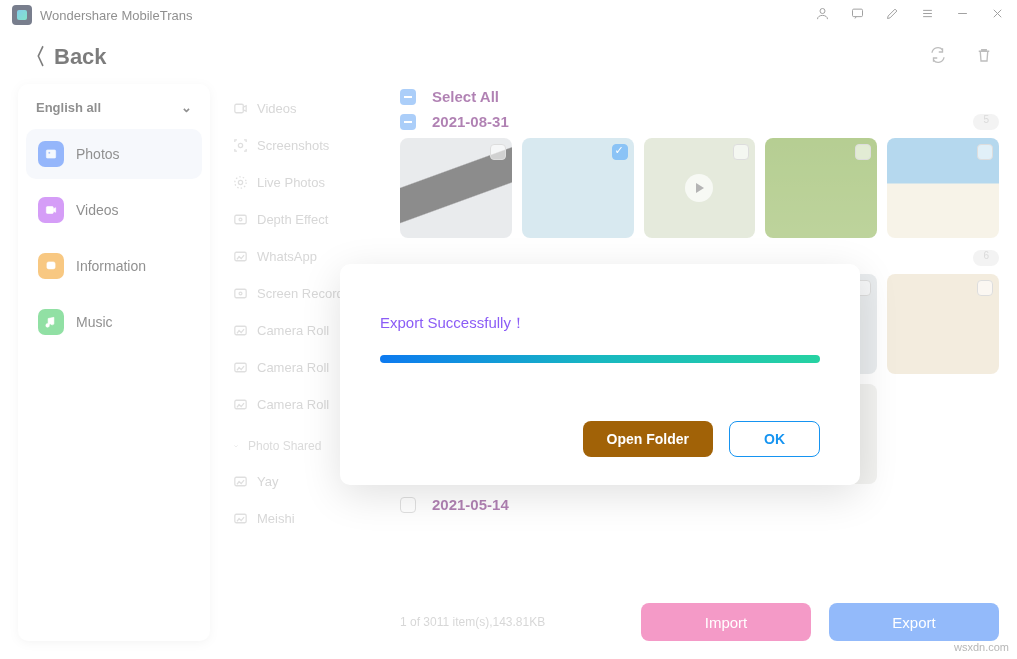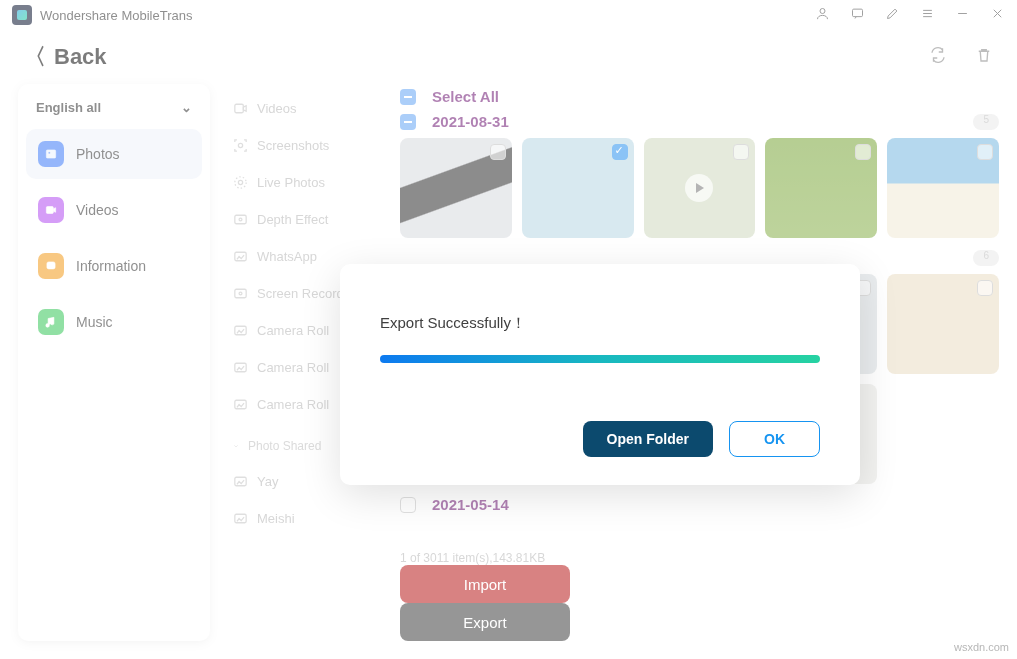--- a/index.html
+++ b/index.html
@@ -52,46 +52,46 @@
     .count-pill { margin-left:auto; padding:0 10px; height:16px; background:#e9e9e9; border-radius:8px; font-size:10px; color:#bcbcbc; }
 
     .grid { display:grid; grid-template-columns:repeat(5, 1fr); gap:10px; }
     .thumb { position:relative; height:100px; border-radius:8px; background:#d8dde0; overflow:hidden; }
     .thumb .chk { position:absolute; top:6px; right:6px; width:16px; height:16px; border-radius:4px; border:1.5px solid #c2c2c2; background:rgba(255,255,255,.6); }
     .thumb .chk.on { background:#2c92ee; border-color:#2c92ee; }
     .thumb .chk.on::after { content:"✓"; color:#fff; font-size:11px; position:absolute; left:2px; top:-1px; }
     .thumb .play { position:absolute; top:50%; left:50%; transform:translate(-50%,-50%); width:28px; height:28px; border-radius:50%; background:rgba(255,255,255,.7); }
     .thumb .play::after { content:""; position:absolute; left:11px; top:9px; border-left:8px solid #777; border-top:5px solid transparent; border-bottom:5px solid transparent; }
 
-    .footer { margin-top:auto; display:flex; align-items:flex-start; padding-top:6px;flex-direction:column; }
+    .footer { margin-top:auto; display:flex; align-items:center; padding-top:6px; }
     .footer-status { font-size:12px; color:#b7b7b7; }
     .footer-spacer { flex:1; }
     .big-btn { width:170px; height:38px; border-radius:8px; border:none; color:#fff; font-size:15px; cursor:pointer; }
-    .big-btn.import { background:#b91c1c; margin-right:18px; }
-    .big-btn.export { background:#404040; }
+    .big-btn.import { background:#ec4899; margin-right:18px; }
+    .big-btn.export { background:#3b82f6; }
 
     
     .th-a { background:linear-gradient(160deg,#d8dadf 35%,#2e2e2e 36%,#2e2e2e 60%,#d8dadf 61%); }
     .th-b { background:linear-gradient(#b9d7e4,#b9d7e4); }
     .th-c { background:#cfd9c0; }
     .th-d { background:linear-gradient(#7aa63a,#88b04b); }
     .th-e { background:linear-gradient(#78b8e0 45%,#f0ead6 46%); }
     .th-f { background:#eaddc4; }
     .th-g { background:#3f7a33; }
     .th-h { background:#eef0e9; }
     .th-i { background:#e7e7e3; }
 
     
     .veil { position:absolute; inset:0; background:rgba(255,255,255,.45); }
     .modal { position:absolute; left:340px; top:264px; width:520px; background:#fff; border-radius:10px; box-shadow:0 10px 40px rgba(0,0,0,.12); padding:50px 40px 28px; }
-    .modal-title { font-size:15px; color:#404040; margin-bottom:22px; }
+    .modal-title { font-size:15px; color:#8b5cf6; margin-bottom:22px; }
     .progress { height:8px; border-radius:6px; background:linear-gradient(90deg,#0d7af0,#18b8c0,#26d2a2); }
     .modal-btns { display:flex; justify-content:flex-end; gap:16px; margin-top:58px; }
     .m-btn { height:36px; padding:0 24px; border-radius:8px; font-size:14px; font-weight:600; cursor:pointer; }
-    .m-btn.primary { background:#0c4a6e; border:none; color:#fff; }
+    .m-btn.primary { background:#a16207; border:none; color:#fff; }
     .m-btn.secondary { background:#fff; border:1.5px solid #1694f1; color:#1694f1; padding:0 34px; }
 
     .watermark { position:absolute; right:8px; bottom:6px; font-size:11px; color:#b7b7b7;margin-left:28px; }
   </style>
 </head>
 <body>
 
 <div class="titlebar">
   <div class="app-logo">
       <div class="app-logo-inner"></div>

